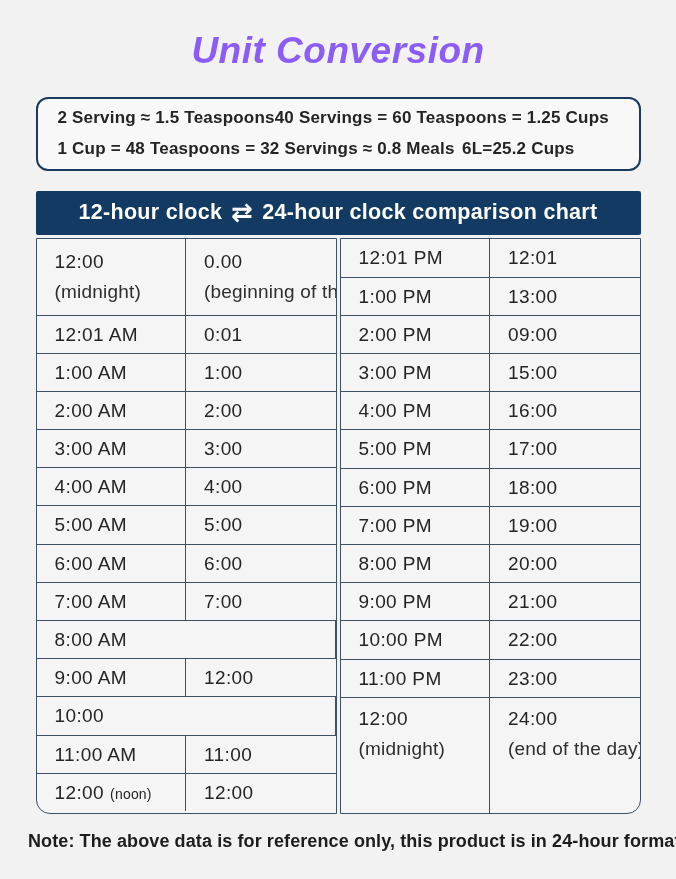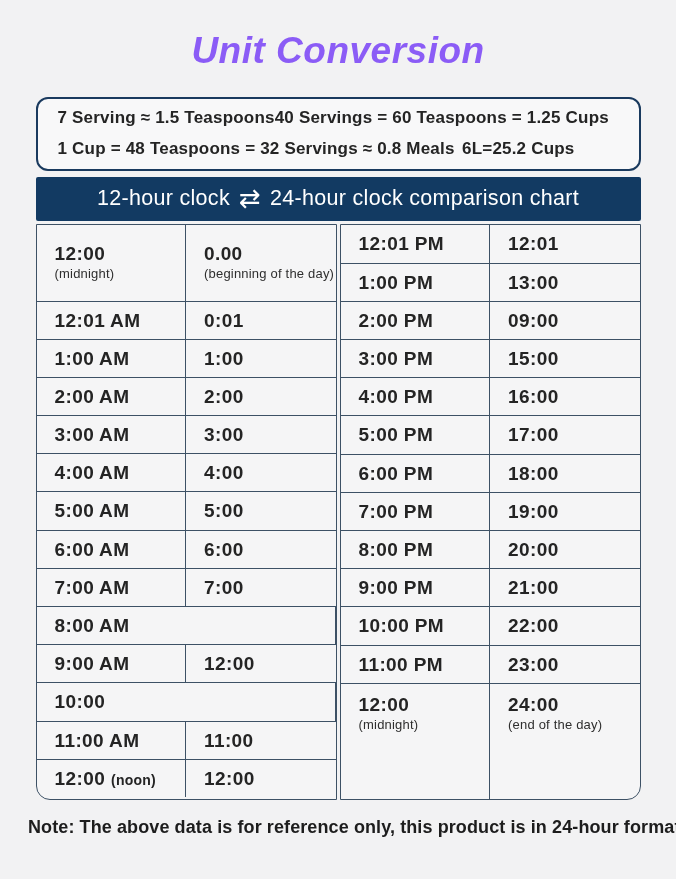--- a/index.html
+++ b/index.html
@@ -38,31 +38,31 @@
     font-size:17px;
     font-weight:bold;
     letter-spacing:0.2px;
     color:#242424;
   }
   .conv-line { display:flex; justify-content:space-between; white-space:nowrap; }
   .conv-right { margin-right:44px;text-align:right; }
 
   .clock-bar {
     width:605px;
-    margin:6px auto 0;
+    margin:20px auto 0;
     height:44px;
     background:#123a62;
     border-radius:2px;
     display:flex;
     align-items:center;
     justify-content:center;
     gap:9px;
     color:#ffffff;
     font-size:21.5px;
-    font-weight:normal;
+    font-weight:bold;
     letter-spacing:0.3px;
   }
   .clock-bar .arrow {
     font-size:26px;
     line-height:1;
     position:relative;
     top:-1px;
   }
 
   .tables {
@@ -94,22 +94,22 @@
     display:flex;
     flex-direction:column;
     justify-content:center;
     align-items:flex-start;
     padding-left:18px;
     line-height:1.12;
   }
   .t-cell:first-child { border-right:1.5px solid #3d5165; }
   .t-row.fill .t-cell { justify-content:flex-start; padding-top:10px; }
 
-  .main { font-size:19px; color:#242424; letter-spacing:0.4px; font-weight:700; white-space:nowrap; }
-  .sub  { font-size:13px; color:#2e2e2e; margin-top:3px; letter-spacing:0.2px; white-space:nowrap; }
+  .main { font-size:19px; color:#242424; letter-spacing:0.4px; font-weight:400; white-space:nowrap; }
+  .sub  { font-size:19px; color:#2e2e2e; margin-top:9px; letter-spacing:0.2px; white-space:nowrap; }
   .inline-sub { font-size:14px; margin-left:6px; letter-spacing:0.2px; }
 
   .note {
     width:620px;
     margin:17px auto 0;
     font-size:18px;
     font-weight:bold;
     color:#1d1d1d;
     letter-spacing:0.1px;
     white-space:nowrap;
@@ -117,21 +117,21 @@
 </style>
 </head>
 <body>
 
 <div class="page">
 
   <h1 class="title">Unit Conversion</h1>
 
   <div class="conv-box">
     <div class="conv-line">
-      <span>7 Serving ≈ 1.5 Teaspoons</span>
+      <span>2 Serving ≈ 1.5 Teaspoons</span>
       <span class="conv-right">40 Servings = 60 Teaspoons = 1.25 Cups</span>
     </div>
     <div class="conv-line">
       <span>1 Cup = 48 Teaspoons = 32 Servings ≈ 0.8 Meals</span>
       <span class="conv-right">6L=25.2 Cups</span>
     </div>
   </div>
 
   <div class="clock-bar">
     <span>12-hour clock</span>

